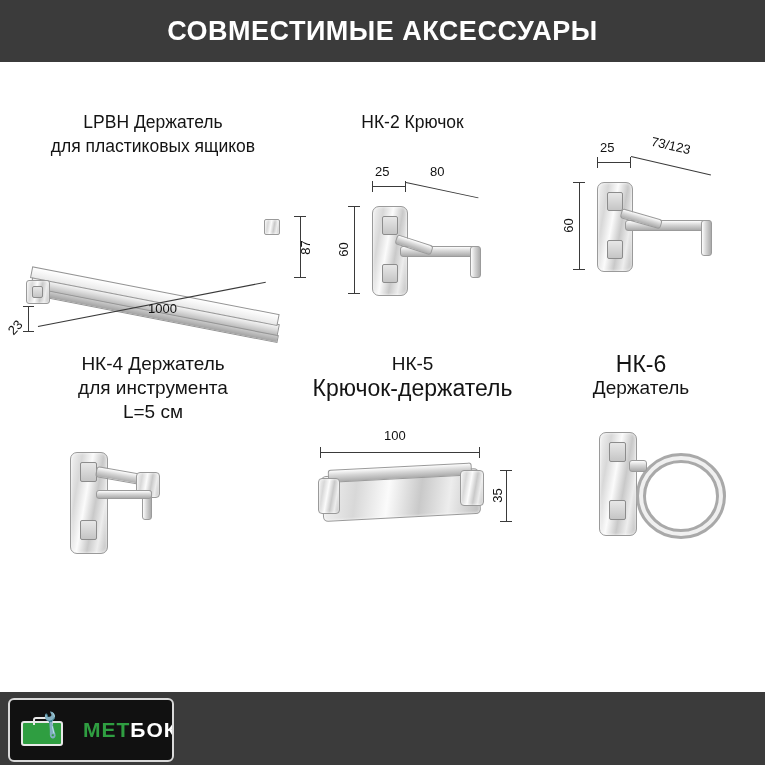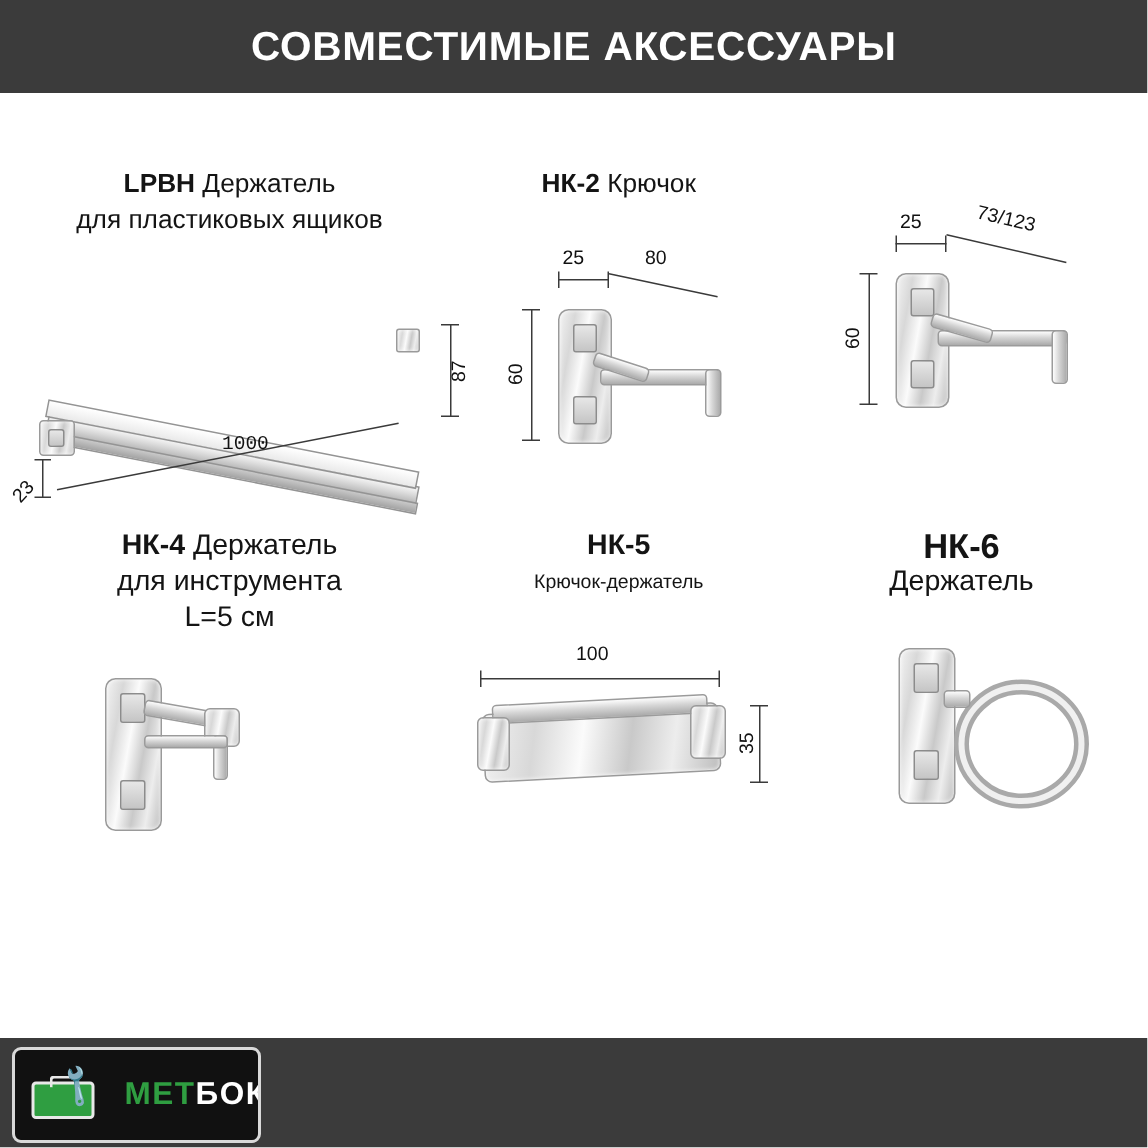--- a/index.html
+++ b/index.html
@@ -53,21 +53,21 @@
   .cell {
     position: absolute;
   }
   .cell-title {
     text-align: center;
     font-size: 17.5px;
     line-height: 24px;
     color: #141414;
   }
   .cell-title b {
-    font-weight: bold;
+    font-weight: normal;
   }
   .figure {
     position: relative;
     width: 100%;
   }
 
   
   .r1 { top: 48px; }
   .r2 { top: 290px; }
 
@@ -227,21 +227,21 @@
         <div class="slot" style="left:24px; top:128px; width:9px; height:10px;"></div>
 
         <div class="plate" style="left:256px; top:61px; width:14px; height:14px; border-radius:2px;"></div>
 
         <div class="dim-line v-line" style="left:292px; top:58px; height:62px;"></div>
         <div class="tick" style="left:286px; top:58px; width:12px; height:1px;"></div>
         <div class="tick" style="left:286px; top:119px; width:12px; height:1px;"></div>
         <div class="dim-label rot90" style="left:290px; top:82px;">87</div>
 
         <div class="dim-line h-line" style="left:30px; top:168px; width:232px; transform:rotate(-11deg); transform-origin:left center;"></div>
-        <div class="dim-label" style="left:140px; top:130px;font-family:Liberation Mono, monospace;">1000</div>
+        <div class="dim-label" style="left:140px; top:143px;">1000</div>
 
         <div class="dim-line v-line" style="left:20px; top:148px; height:26px;"></div>
         <div class="tick" style="left:15px; top:148px; width:11px; height:1px;"></div>
         <div class="tick" style="left:15px; top:173px; width:11px; height:1px;"></div>
         <div class="dim-label" style="left:0px; top:162px; transform:rotate(-47deg);">23</div>
       </div>
     </div>
 
     <div class="cell r1 c2">
       <div class="cell-title">
@@ -312,21 +312,21 @@
         <div class="rod" style="left:88px; top:42px; width:60px; height:9px; transform:rotate(10deg); transform-origin:left center;"></div>
         <div class="plate" style="left:128px; top:48px; width:22px; height:24px; border-radius:4px;"></div>
         <div class="rod-v" style="left:134px; top:66px; width:8px; height:28px;"></div>
         <div class="rod" style="left:88px; top:66px; width:54px; height:7px;"></div>
       </div>
     </div>
 
     <div class="cell r2 c2">
       <div class="cell-title">
         <div style="font-size:19px"><b>НК-5</b></div>
-        <div style="font-size:13px">Крючок-держатель</div>
+        <div style="font-size:23px">Крючок-держатель</div>
       </div>
 
       <div class="figure" style="height:200px">
 
         <div class="dim-line h-line" style="left:20px; top:52px; width:160px;"></div>
         <div class="tick" style="left:20px; top:47px; width:1px; height:11px;"></div>
         <div class="tick" style="left:179px; top:47px; width:1px; height:11px;"></div>
         <div class="dim-label" style="left:84px; top:28px;">100</div>
 
         <div class="plate" style="left:22px; top:72px; width:156px; height:44px; border-radius:5px; transform:rotate(-3deg);"></div>

